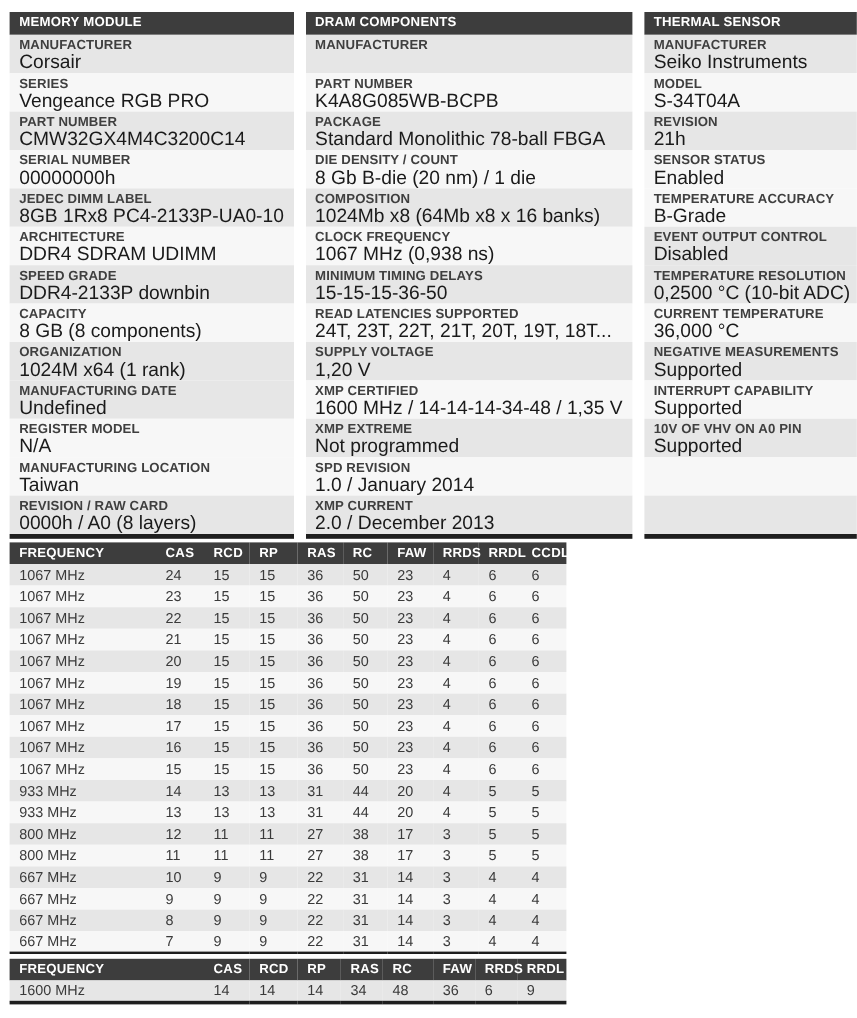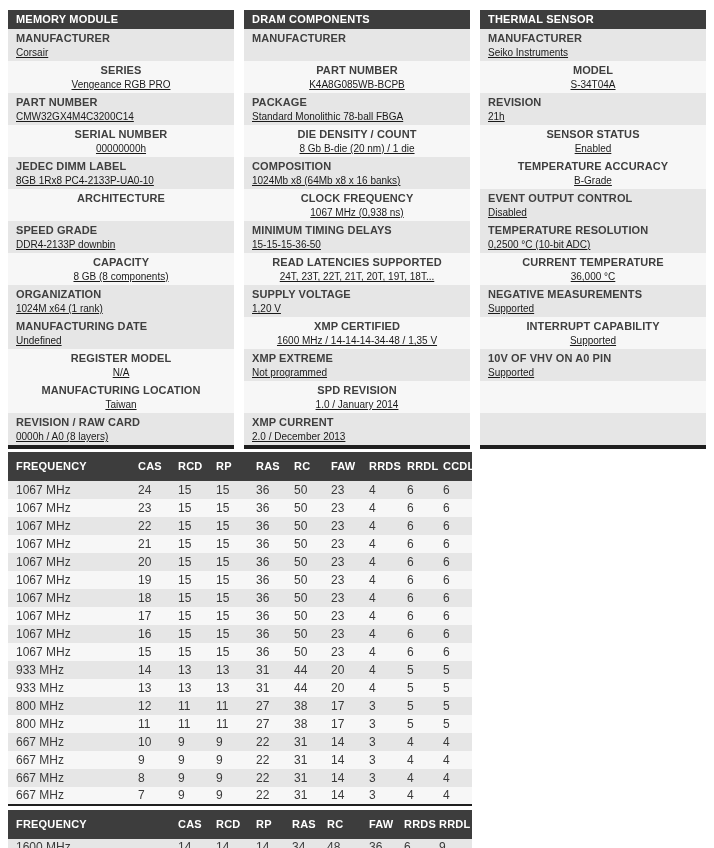--- a/index.html
+++ b/index.html
@@ -23,39 +23,39 @@
   
   .panels{display:flex;gap:10px;align-items:stretch;}
   .panel{flex:1;display:flex;flex-direction:column;}
   .panel-header{
     background:var(--header-bg);color:var(--header-text);
     font-size:11px;font-weight:bold;letter-spacing:.2px;
     padding:3px 8px;height:19px;line-height:13px;
   }
   .field{height:32px;padding:2px 8px 0 8px;overflow:hidden;}
   .field.shade-gray{background:var(--block-gray);}
-  .field.shade-light{background:var(--block-light);text-align:center;}
+  .field.shade-light{background:var(--block-light);}
   .field-label{
     font-size:11px;font-weight:bold;color:var(--label-color);
     line-height:14px;letter-spacing:.1px;white-space:nowrap;
   }
   .field-value{
-    font-size:10px;color:var(--value-color);line-height:15px;white-space:nowrap;text-decoration:underline;
+    font-size:16px;color:var(--value-color);line-height:15px;white-space:nowrap;
   }
   .panel-bottom-bar{height:4px;background:var(--bar-color);margin-top:auto;}
   
   .data-table{
     border-collapse:collapse;table-layout:fixed;width:464px;
   }
   .jedec-table{margin-top:3px;border-bottom:2px solid var(--bar-color);}
   .xmp-table{margin-top:4px;border-bottom:3px solid var(--bar-color);}
   .data-table th{
     background:var(--header-bg);color:var(--header-text);
     font-size:11px;font-weight:bold;text-align:left;
-    height:29px;padding:0 0 1px 8px;letter-spacing:.2px;
+    height:18px;padding:0 0 1px 8px;letter-spacing:.2px;
   }
   .data-table td{
     font-size:12px;color:var(--cell-color);
     height:18px;padding:0 0 1px 8px;white-space:nowrap;
   }
   tr.shade-gray td{background:var(--block-gray);}
   tr.shade-light td{background:var(--block-light);}
 </style>
 </head>
 <body>
@@ -79,20 +79,21 @@
         <div class="field shade-light">
           <div class="field-label">SERIAL NUMBER</div>
           <div class="field-value">00000000h</div>
         </div>
         <div class="field shade-gray">
           <div class="field-label">JEDEC DIMM LABEL</div>
           <div class="field-value">8GB 1Rx8 PC4-2133P-UA0-10</div>
         </div>
         <div class="field shade-light">
           <div class="field-label">ARCHITECTURE</div>
+          <div class="field-value">DDR4 SDRAM UDIMM</div>
         </div>
         <div class="field shade-gray">
           <div class="field-label">SPEED GRADE</div>
           <div class="field-value">DDR4-2133P downbin</div>
         </div>
         <div class="field shade-light">
           <div class="field-label">CAPACITY</div>
           <div class="field-value">8 GB (8 components)</div>
         </div>
         <div class="field shade-gray">

